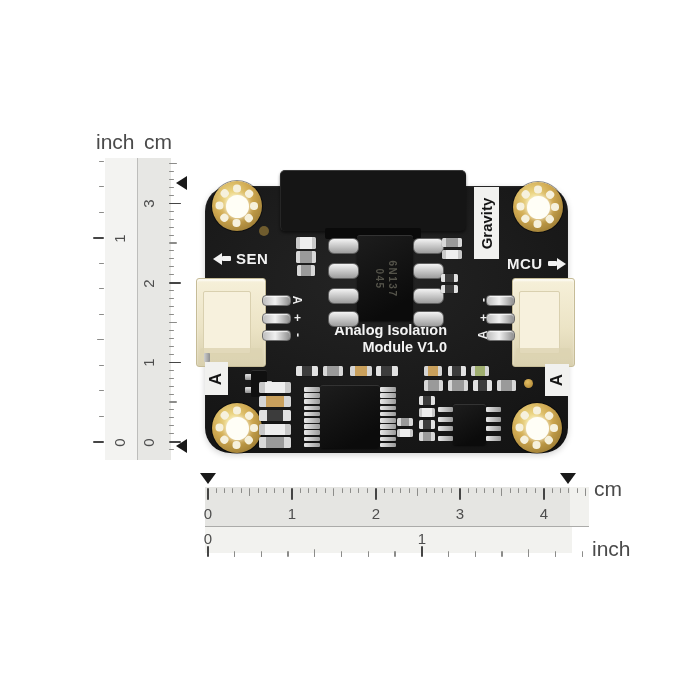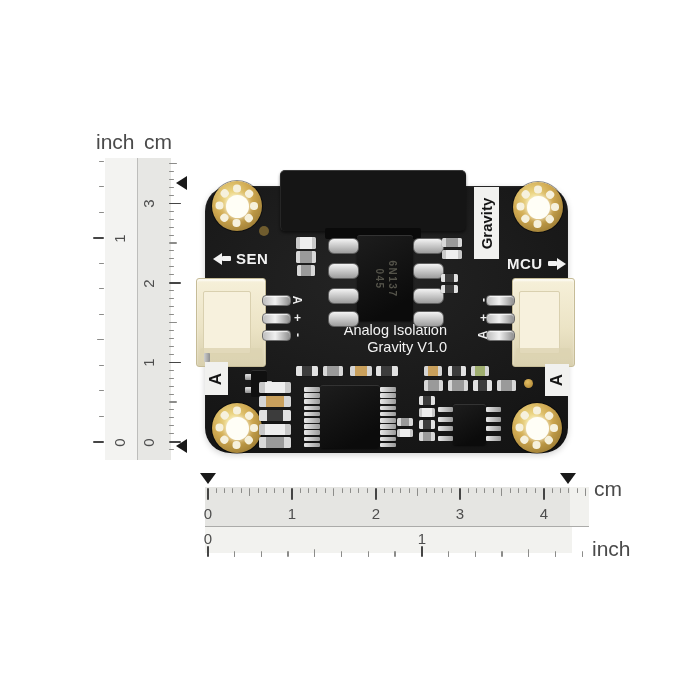--- a/index.html
+++ b/index.html
@@ -34,21 +34,21 @@
   .topblock-step{position:absolute;left:120px;top:42px;width:96px;height:11px;background:#0a0a0a;border-radius:2px;}
 
   .hole{position:absolute;width:50px;height:50px;border-radius:50%;
         background:radial-gradient(circle at 38% 32%, #eed987 8%, #cfa850 45%, #9c7c34 82%, #8a6d2c 100%);
         box-shadow:0 0 0 1px rgba(0,0,0,0.45);}
   .hole .center{position:absolute;left:50%;top:50%;width:23px;height:23px;margin:-11.5px 0 0 -11.5px;
         border-radius:50%;background:#fffef6;box-shadow:0 0 5px rgba(255,255,250,0.9);}
   .hole .dot{position:absolute;left:50%;top:50%;width:7.5px;height:7.5px;margin:-3.75px 0 0 -3.75px;
         border-radius:50%;background:#f6f1dd;}
 
-  .silk{color:#f3f3f3;font-weight:normal;}
+  .silk{color:#f3f3f3;font-weight:bold;}
   .vlabel{position:absolute;background:#f1f1ef;display:flex;align-items:center;justify-content:center;
           color:#141414;font-weight:bold;}
   .port-label{position:absolute;display:flex;align-items:center;gap:5px;font-size:15px;
               font-weight:bold;color:#f2f2f2;letter-spacing:0.5px;}
   .arr-shaft{width:9px;height:5px;background:#f2f2f2;border-radius:1px;}
   .arr-head-l{width:0;height:0;border-top:6px solid transparent;border-bottom:6px solid transparent;
               border-right:9px solid #f2f2f2;}
   .arr-head-r{width:0;height:0;border-top:6px solid transparent;border-bottom:6px solid transparent;
               border-left:9px solid #f2f2f2;}
   .arrow-wrap{display:flex;align-items:center;}
@@ -372,21 +372,21 @@
     <div class="chip" id="dip-chip" style="left:152px;top:49px;width:56px;height:85px;">
       <div class="chip-mark">
         <span>6N137</span>
         <span>045</span>
       </div>
     </div>
 
     <div class="silk" style="position:absolute;left:112px;top:136px;width:130px;text-align:right;
          font-size:14.5px;line-height:17px;">
       <div>Analog Isolation</div>
-      <div>Gravity V1.0</div>
+      <div>Module V1.0</div>
     </div>
 
     <div class="vlabel" style="left:0px;top:176px;width:23px;height:33px;font-size:17px;">
       <span class="rot-m90">A</span>
     </div>
     <div class="vlabel" style="left:340px;top:178px;width:24px;height:32px;font-size:17px;">
       <span class="rot-m90">A</span>
     </div>
 
     <div class="stub" style="left:40px;top:188px;width:7px;height:6px;"></div>

